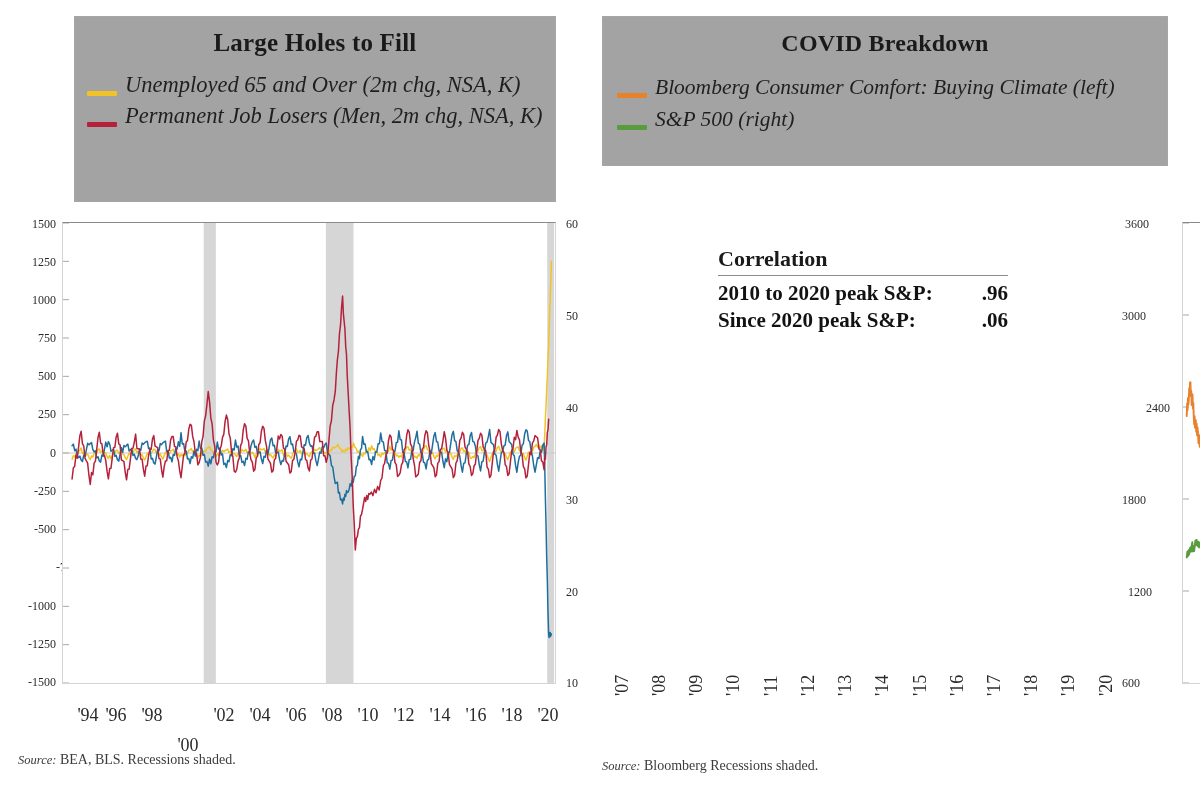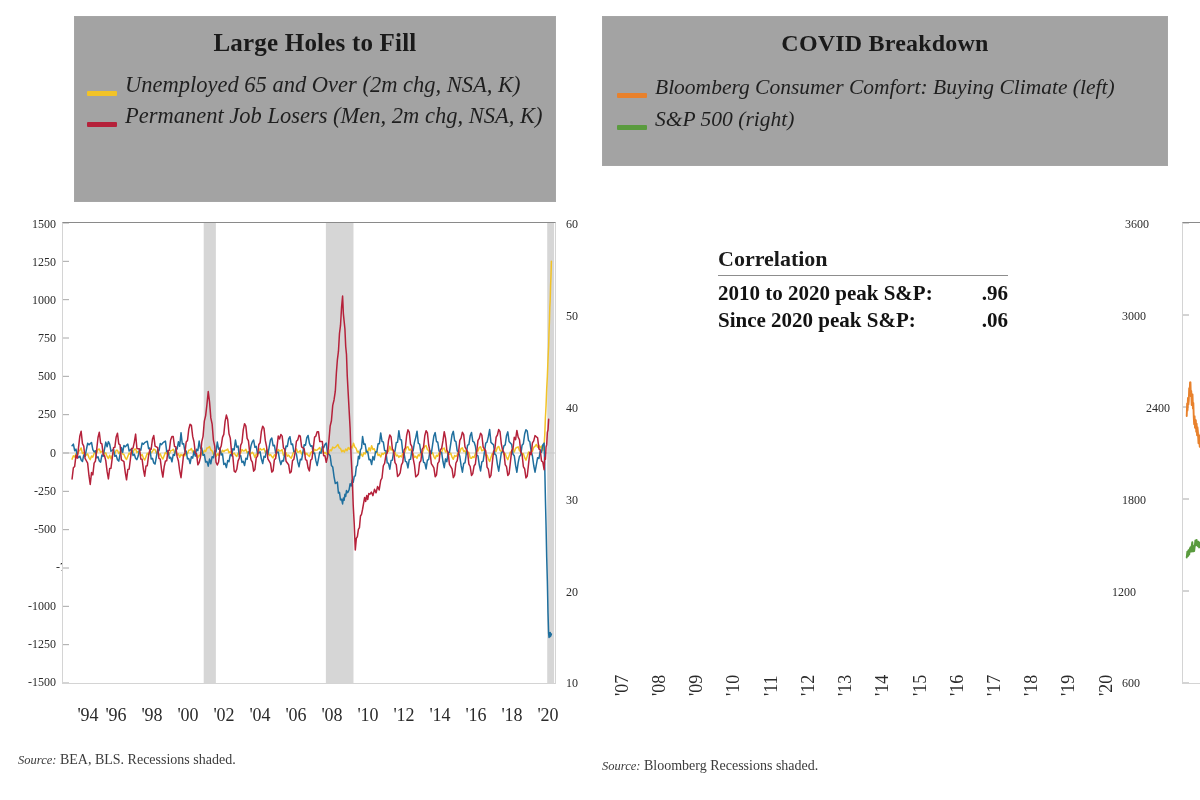--- a/index.html
+++ b/index.html
@@ -123,21 +123,21 @@
         <path d="M9.08 236.12 L10.37 232.72 L11.67 234.05 L12.97 230.65 L14.26 231.98 L15.56 228.59 L16.86 227.21 L18.15 224.93 L19.45 230.59 L20.75 229.49 L22.05 233.12 L23.34 232.02 L24.64 230.93 L25.94 234.55 L27.23 236.60 L28.53 232.98 L29.83 234.09 L31.12 230.48 L32.42 228.89 L33.72 230.00 L35.01 226.38 L36.31 225.91 L37.61 229.53 L38.90 228.44 L40.20 227.34 L41.50 230.97 L42.79 229.88 L44.09 233.50 L45.39 235.55 L46.68 232.26 L47.98 235.72 L49.28 232.44 L50.57 229.15 L51.87 230.59 L53.17 227.30 L54.46 227.16 L55.76 230.45 L57.06 229.03 L58.36 227.61 L59.65 230.90 L60.95 231.50 L62.25 234.80 L63.54 236.52 L64.84 233.23 L66.14 229.95 L67.43 231.38 L68.73 228.10 L70.03 229.54 L71.32 226.25 L72.62 226.10 L73.92 229.62 L75.21 228.42 L76.51 229.24 L77.81 232.75 L79.10 231.55 L80.40 235.07 L81.70 237.00 L82.99 233.65 L84.29 230.30 L85.59 231.67 L86.88 228.32 L88.18 229.69 L89.48 228.36 L90.77 226.13 L92.07 226.79 L93.37 230.16 L94.67 228.80 L95.96 232.16 L97.26 230.80 L98.56 234.17 L99.85 235.95 L101.15 232.66 L102.45 229.38 L103.74 230.81 L105.04 229.55 L106.34 230.99 L107.63 227.70 L108.93 227.56 L110.23 226.31 L111.52 229.78 L112.82 228.53 L114.12 232.01 L115.41 230.76 L116.71 234.23 L118.01 231.40 L119.30 232.73 L120.60 231.36 L121.90 232.69 L123.19 229.29 L124.49 230.62 L125.79 227.22 L127.08 226.97 L128.38 225.59 L129.68 228.93 L130.98 227.55 L132.27 230.89 L133.57 231.53 L134.87 234.88 L136.16 231.92 L137.46 233.13 L138.76 229.63 L140.05 230.85 L141.35 227.34 L142.65 228.56 L143.94 225.05 L145.24 224.69 L146.54 223.48 L147.83 227.00 L149.13 227.82 L150.43 231.34 L151.72 230.13 L153.02 233.65 L154.32 230.86 L155.61 232.30 L156.91 229.01 L158.21 230.45 L159.50 227.17 L160.80 228.60 L162.10 227.34 L163.39 227.19 L164.69 226.10 L165.99 229.73 L167.29 228.63 L168.58 232.26 L169.88 231.16 L171.18 230.07 L172.47 232.11 L173.77 233.44 L175.07 230.04 L176.36 231.37 L177.66 230.00 L178.96 226.60 L180.25 227.93 L181.55 227.68 L182.85 226.36 L184.14 229.77 L185.44 228.46 L186.74 231.86 L188.03 230.55 L189.33 229.23 L190.63 231.06 L191.92 234.41 L193.22 231.02 L194.52 232.34 L195.81 228.95 L197.11 225.55 L198.41 226.88 L199.70 226.62 L201.00 225.53 L202.30 229.16 L203.60 228.06 L204.89 226.97 L206.19 232.62 L207.49 231.52 L208.78 233.57 L210.08 235.00 L211.38 231.72 L212.67 233.15 L213.97 229.87 L215.27 226.58 L216.56 228.02 L217.86 227.87 L219.16 226.67 L220.45 232.21 L221.75 231.00 L223.05 229.80 L224.34 233.32 L225.64 232.11 L226.94 234.05 L228.23 235.27 L229.53 231.76 L230.83 228.26 L232.12 229.47 L233.42 225.97 L234.72 229.21 L236.01 228.85 L237.31 227.53 L238.61 230.94 L239.91 229.62 L241.20 228.31 L242.50 231.72 L243.80 230.40 L245.09 232.23 L246.39 233.45 L247.69 229.94 L248.98 228.46 L250.28 229.68 L251.58 226.17 L252.87 227.39 L254.17 227.03 L255.47 225.82 L256.76 224.62 L258.06 228.13 L259.36 226.93 L260.65 230.45 L261.95 229.24 L263.25 231.18 L264.54 229.48 L265.84 230.48 L267.14 226.75 L268.43 227.75 L269.73 224.03 L271.03 225.03 L272.32 224.44 L273.62 223.02 L274.92 221.59 L276.22 224.89 L277.51 225.49 L278.81 228.79 L280.11 227.37 L281.40 229.08 L282.70 226.02 L284.00 227.67 L285.29 224.61 L286.59 226.26 L287.89 223.19 L289.18 224.85 L290.48 220.20 L291.78 224.05 L293.07 225.20 L294.37 229.04 L295.67 228.17 L296.96 232.01 L298.26 231.13 L299.56 233.40 L300.85 229.78 L302.15 230.89 L303.45 227.28 L304.74 228.39 L306.04 224.77 L307.34 227.90 L308.63 222.71 L309.93 226.55 L311.23 225.68 L312.53 229.52 L313.82 228.65 L315.12 232.49 L316.42 231.62 L317.71 233.88 L319.01 230.27 L320.31 231.37 L321.60 229.78 L322.90 230.89 L324.20 227.28 L325.49 228.39 L326.79 223.19 L328.09 227.04 L329.38 226.16 L330.68 230.01 L331.98 229.13 L333.27 232.97 L334.57 232.10 L335.87 234.36 L337.16 232.77 L338.46 233.88 L339.76 230.27 L341.05 231.37 L342.35 227.76 L343.65 224.14 L344.94 223.67 L346.24 227.30 L347.54 226.20 L348.84 229.83 L350.13 230.76 L351.43 234.39 L352.73 233.29 L354.02 235.34 L355.32 231.72 L356.62 232.83 L357.91 229.21 L359.21 230.32 L360.51 226.71 L361.80 223.09 L363.10 222.62 L364.40 226.47 L365.69 227.61 L366.99 231.46 L368.29 230.58 L369.58 229.71 L370.88 233.55 L372.18 235.82 L373.47 232.20 L374.77 233.31 L376.07 229.70 L377.36 230.80 L378.66 229.21 L379.96 225.60 L381.25 225.13 L382.55 228.97 L383.85 228.09 L385.14 231.94 L386.44 231.06 L387.74 230.19 L389.04 234.03 L390.33 236.30 L391.63 232.57 L392.93 233.57 L394.22 231.87 L395.52 228.15 L396.82 229.15 L398.11 225.42 L399.41 224.84 L400.71 228.58 L402.00 227.59 L403.30 231.33 L404.60 230.34 L405.89 229.36 L407.19 235.12 L408.49 235.25 L409.78 233.55 L411.08 234.55 L412.38 230.82 L413.67 227.10 L414.97 228.10 L416.27 224.37 L417.56 223.79 L418.86 227.85 L420.16 227.20 L421.45 226.54 L422.75 232.63 L424.05 231.97 L425.35 236.04 L426.64 238.52 L427.94 234.58 L429.24 230.63 L430.53 231.41 L431.83 227.47 L433.13 228.25 L434.42 224.31 L435.72 223.50 L437.02 227.35 L438.31 228.50 L439.61 227.62 L440.91 231.47 L442.20 230.59 L443.50 234.44 L444.80 236.70 L446.09 232.87 L447.39 229.03 L448.69 229.92 L449.98 226.09 L451.28 229.00 L452.58 225.17 L453.87 224.48 L455.17 223.82 L456.47 227.88 L457.76 227.23 L459.06 231.29 L460.36 230.63 L461.66 234.70 L462.95 237.18 L464.25 233.13 L465.55 229.08 L466.84 231.77 L468.14 227.72 L469.44 228.39 L470.73 224.34 L472.03 223.42 L473.33 221.45 L474.62 224.20 L475.92 222.23 L477.22 224.98 L478.51 223.01 L479.81 227.79 L481.11 222.21 L481.76 211.98 L482.40 195.00 L483.05 182.75 L483.70 165.77 L484.35 153.52 L485.00 136.54 L485.65 122.71 L486.03 108.36 L486.42 98.73 L486.81 84.39 L487.20 76.78 L487.59 62.44 L487.98 52.81 L488.37 38.33 " fill="none" stroke="#F2C327" stroke-width="1.5" stroke-linejoin="round" stroke-linecap="round"></path>
         <path d="M9.08 222.68 L10.37 221.11 L11.67 227.71 L12.97 226.14 L14.26 232.74 L15.56 234.67 L16.86 233.11 L18.15 236.97 L19.45 238.52 L20.75 231.92 L22.05 233.48 L23.34 226.88 L24.64 220.27 L25.94 221.83 L27.23 220.65 L28.53 219.53 L29.83 226.56 L31.12 228.93 L32.42 227.80 L33.72 234.83 L35.01 233.71 L36.31 238.01 L37.61 239.13 L38.90 232.09 L40.20 233.20 L41.50 226.16 L42.79 219.12 L44.09 223.74 L45.39 218.63 L46.68 221.11 L47.98 228.25 L49.28 227.23 L50.57 226.22 L51.87 233.36 L53.17 232.34 L54.46 236.75 L55.76 238.09 L57.06 231.27 L58.36 224.44 L59.65 229.28 L60.95 222.46 L62.25 223.79 L63.54 222.40 L64.84 221.16 L66.14 228.08 L67.43 226.85 L68.73 225.61 L70.03 232.54 L71.32 231.30 L72.62 235.49 L73.92 236.61 L75.21 233.06 L76.51 226.02 L77.81 227.14 L79.10 220.10 L80.40 221.22 L81.70 219.60 L82.99 218.92 L84.29 218.23 L85.59 225.70 L86.88 225.01 L88.18 235.98 L89.48 235.29 L90.77 240.03 L92.07 241.04 L93.37 233.89 L94.67 226.74 L95.96 227.75 L97.26 220.60 L98.56 221.60 L99.85 219.88 L101.15 218.97 L102.45 218.07 L103.74 228.81 L105.04 227.91 L106.34 235.16 L107.63 234.25 L108.93 238.77 L110.23 231.51 L111.52 232.41 L112.82 225.15 L114.12 226.05 L115.41 218.79 L116.71 223.18 L118.01 209.70 L119.30 220.99 L120.60 220.63 L121.90 228.43 L123.19 228.07 L124.49 235.87 L125.79 235.51 L127.08 240.58 L128.38 233.76 L129.68 235.09 L130.98 228.27 L132.27 233.11 L133.57 226.28 L134.87 227.62 L136.16 218.07 L137.46 225.54 L138.76 224.85 L140.05 232.32 L141.35 231.63 L142.65 239.10 L143.94 238.41 L145.24 243.15 L146.54 236.11 L147.83 240.73 L149.13 233.69 L150.43 234.80 L151.72 227.76 L153.02 228.88 L154.32 219.11 L155.61 226.14 L156.91 225.01 L158.21 232.05 L159.50 230.92 L160.80 241.45 L162.10 240.32 L163.39 244.62 L164.69 237.58 L165.99 238.70 L167.29 231.66 L168.58 232.78 L169.88 225.74 L171.18 226.86 L172.47 217.08 L173.77 224.12 L175.07 222.99 L176.36 233.52 L177.66 232.39 L178.96 239.42 L180.25 238.30 L181.55 242.60 L182.85 235.34 L184.14 236.24 L185.44 228.98 L186.74 229.88 L188.03 222.62 L189.33 218.85 L190.63 217.02 L191.92 224.27 L193.22 223.36 L194.52 230.62 L195.81 229.71 L197.11 228.80 L198.41 236.05 L199.70 240.57 L201.00 233.31 L202.30 234.21 L203.60 226.95 L204.89 231.35 L206.19 224.09 L207.49 216.83 L208.78 215.00 L210.08 222.68 L211.38 222.22 L212.67 229.90 L213.97 229.44 L215.27 228.97 L216.56 236.66 L217.86 241.61 L219.16 237.52 L220.45 238.09 L221.75 230.50 L223.05 222.92 L224.34 223.49 L225.64 215.90 L226.94 213.74 L228.23 221.43 L229.53 220.96 L230.83 228.65 L232.12 228.18 L233.42 231.21 L234.72 238.89 L236.01 243.85 L237.31 236.26 L238.61 236.83 L239.91 229.25 L241.20 221.66 L242.50 222.23 L243.80 214.64 L245.09 212.48 L246.39 220.17 L247.69 223.19 L248.98 222.73 L250.28 230.41 L251.58 229.95 L252.87 237.64 L254.17 242.59 L255.47 235.77 L256.76 228.95 L258.06 230.29 L259.36 223.47 L260.65 224.80 L261.95 221.48 L263.25 220.08 L264.54 229.74 L265.84 231.25 L267.14 232.75 L268.43 242.41 L269.73 243.91 L271.03 253.57 L272.32 260.50 L273.36 259.81 L274.40 259.12 L275.44 270.09 L276.47 269.40 L277.51 276.87 L278.55 276.19 L279.59 280.92 L280.36 274.98 L281.14 277.19 L281.92 271.25 L282.70 273.46 L283.48 267.51 L284.26 269.73 L285.03 269.21 L286.07 266.76 L287.11 260.81 L288.15 263.03 L289.18 257.08 L290.22 259.30 L291.26 253.35 L292.30 252.83 L293.33 243.60 L294.37 242.53 L295.41 233.30 L296.44 235.72 L297.48 226.49 L298.52 225.42 L299.56 213.45 L300.85 221.36 L302.15 221.11 L303.45 229.02 L304.74 228.77 L306.04 236.68 L307.34 236.43 L308.63 241.61 L309.93 233.47 L311.23 236.99 L312.53 228.85 L313.82 228.88 L315.12 220.74 L316.42 220.76 L317.71 209.90 L319.01 218.46 L320.31 218.87 L321.60 227.43 L322.90 227.84 L324.20 239.90 L325.49 240.31 L326.79 246.14 L328.09 237.57 L329.38 237.15 L330.68 228.58 L331.98 228.16 L333.27 219.59 L334.57 219.18 L335.87 207.87 L337.16 216.54 L338.46 217.06 L339.76 229.23 L341.05 229.75 L342.35 238.42 L343.65 238.94 L344.94 244.88 L346.24 236.53 L347.54 236.33 L348.84 227.98 L350.13 227.78 L351.43 219.43 L352.73 214.57 L354.02 208.14 L355.32 220.42 L356.62 221.05 L357.91 229.84 L359.21 230.46 L360.51 239.25 L361.80 239.87 L363.10 245.93 L364.40 237.13 L365.69 236.50 L366.99 227.71 L368.29 230.57 L369.58 221.77 L370.88 212.98 L372.18 209.62 L373.47 218.51 L374.77 219.25 L376.07 228.14 L377.36 228.88 L378.66 229.61 L379.96 238.51 L381.25 244.67 L382.55 235.87 L383.85 238.74 L385.14 229.94 L386.44 229.31 L387.74 220.52 L389.04 211.72 L390.33 208.36 L391.63 217.58 L392.93 218.64 L394.22 227.87 L395.52 228.93 L396.82 233.49 L398.11 242.71 L399.41 249.20 L400.71 240.41 L402.00 239.78 L403.30 230.98 L404.60 222.19 L405.89 221.56 L407.19 212.77 L408.49 209.40 L409.78 218.29 L411.08 219.03 L412.38 223.26 L413.67 232.15 L414.97 232.89 L416.27 241.78 L417.56 247.95 L418.86 238.93 L420.16 238.08 L421.45 229.07 L422.75 220.06 L424.05 219.20 L425.35 213.69 L426.64 206.61 L427.94 219.43 L429.24 220.61 L430.53 221.78 L431.83 231.11 L433.13 232.29 L434.42 241.62 L435.72 248.22 L437.02 238.99 L438.31 229.76 L439.61 228.69 L440.91 222.95 L442.20 221.88 L443.50 212.65 L444.80 208.84 L446.09 218.50 L447.39 220.01 L448.69 221.51 L449.98 231.17 L451.28 232.67 L452.58 242.33 L453.87 249.26 L455.17 239.59 L456.47 233.42 L457.76 231.91 L459.06 222.24 L460.36 220.73 L461.66 211.06 L462.95 206.82 L464.25 208.10 L465.55 217.54 L466.84 218.83 L468.14 228.27 L469.44 233.05 L470.73 242.49 L472.03 249.20 L473.33 241.94 L474.62 234.68 L475.92 235.58 L477.22 228.32 L478.51 229.22 L479.81 221.96 L481.11 220.13 L481.76 243.75 L482.40 275.54 L483.05 302.66 L483.70 334.44 L484.35 358.07 L485.00 389.85 L485.65 410.75 L486.03 414.49 L486.42 410.08 L486.81 413.83 L487.20 409.42 L487.59 413.16 L487.98 412.25 L488.37 410.93 " fill="none" stroke="#1F6F9E" stroke-width="1.5" stroke-linejoin="round" stroke-linecap="round"></path>
         <path d="M9.08 255.91 L10.37 244.74 L11.67 243.46 L12.97 232.29 L14.26 235.24 L15.56 224.08 L16.86 212.92 L18.15 208.32 L19.45 220.61 L20.75 223.03 L22.05 235.33 L23.34 237.75 L24.64 240.16 L25.94 252.46 L27.23 261.44 L28.53 249.62 L29.83 251.91 L31.12 240.09 L32.42 238.15 L33.72 226.33 L35.01 214.51 L36.31 209.26 L37.61 220.02 L38.90 220.90 L40.20 231.66 L41.50 232.55 L42.79 237.67 L44.09 248.43 L45.39 255.88 L46.68 245.59 L47.98 245.18 L49.28 234.90 L50.57 224.61 L51.87 224.20 L53.17 213.91 L54.46 210.20 L55.76 220.96 L57.06 221.84 L58.36 236.83 L59.65 237.72 L60.95 238.60 L62.25 249.37 L63.54 256.82 L64.84 246.53 L66.14 246.12 L67.43 235.83 L68.73 225.55 L70.03 225.14 L71.32 219.08 L72.62 211.13 L73.92 225.47 L75.21 225.70 L76.51 225.93 L77.81 236.03 L79.10 236.26 L80.40 246.36 L81.70 253.16 L82.99 242.98 L84.29 242.68 L85.59 232.50 L86.88 226.56 L88.18 226.26 L89.48 216.08 L90.77 212.47 L92.07 223.12 L93.37 223.90 L94.67 224.67 L95.96 235.32 L97.26 236.10 L98.56 246.75 L99.85 254.09 L101.15 243.92 L102.45 237.97 L103.74 237.67 L105.04 227.49 L106.34 227.19 L107.63 217.02 L108.93 213.41 L110.23 213.53 L111.52 223.52 L112.82 223.64 L114.12 233.63 L115.41 237.98 L116.71 247.98 L118.01 254.66 L119.30 243.28 L120.60 231.90 L121.90 230.39 L123.19 219.01 L124.49 217.51 L125.79 206.13 L127.08 201.31 L128.38 202.42 L129.68 213.40 L130.98 218.73 L132.27 229.71 L133.57 230.82 L134.87 241.80 L136.16 239.59 L137.46 234.14 L138.76 218.82 L140.05 213.37 L141.35 198.05 L142.65 192.60 L143.94 181.50 L145.24 168.52 L146.54 178.89 L147.83 194.91 L149.13 201.05 L150.43 217.07 L151.72 223.21 L153.02 239.23 L154.32 242.06 L155.61 239.02 L156.91 226.11 L158.21 223.07 L159.50 214.39 L160.80 211.35 L162.10 198.43 L163.39 192.09 L164.69 196.48 L165.99 210.74 L167.29 215.13 L168.58 229.40 L169.88 233.79 L171.18 248.05 L172.47 249.13 L173.77 246.31 L175.07 237.85 L176.36 235.03 L177.66 222.33 L178.96 219.51 L180.25 206.82 L181.55 200.69 L182.85 203.11 L184.14 215.40 L185.44 217.82 L186.74 230.12 L188.03 236.77 L189.33 239.18 L190.63 248.17 L191.92 246.45 L193.22 234.85 L194.52 233.12 L195.81 221.52 L197.11 219.79 L198.41 208.19 L199.70 203.16 L201.00 205.36 L202.30 217.44 L203.60 223.87 L204.89 235.94 L206.19 238.14 L207.49 240.34 L208.78 249.11 L210.08 247.82 L211.38 236.66 L212.67 235.37 L213.97 224.21 L215.27 213.05 L216.56 215.99 L217.86 211.40 L219.16 213.16 L220.45 224.80 L221.75 226.56 L223.05 238.19 L224.34 239.96 L225.64 241.72 L226.94 250.05 L228.23 248.76 L229.53 237.60 L230.83 236.31 L232.12 229.38 L233.42 218.22 L234.72 216.93 L236.01 212.33 L237.31 213.22 L238.61 223.98 L239.91 224.87 L241.20 225.75 L242.50 236.51 L243.80 237.40 L245.09 244.85 L246.39 248.01 L247.69 237.07 L248.98 236.00 L250.28 225.06 L251.58 214.12 L252.87 213.05 L254.17 208.67 L255.47 208.68 L256.76 218.57 L258.06 218.58 L259.36 218.58 L260.65 232.70 L261.95 232.71 L263.25 239.29 L264.54 233.84 L265.84 218.51 L267.14 203.19 L268.43 197.74 L269.73 182.42 L271.03 176.97 L272.32 168.21 L273.36 150.26 L274.40 136.54 L275.44 128.46 L276.47 110.51 L277.51 102.43 L278.55 84.48 L279.59 73.09 L280.36 90.64 L281.14 98.32 L281.92 105.99 L282.70 123.54 L283.48 131.22 L284.26 153.00 L285.03 167.25 L286.07 186.31 L287.11 205.38 L288.15 234.32 L289.18 253.39 L290.22 282.33 L291.26 301.40 L292.30 327.03 L293.33 315.43 L294.37 313.70 L295.41 306.34 L296.44 304.61 L297.48 293.01 L298.52 291.28 L299.56 286.25 L300.59 280.35 L301.63 274.44 L302.67 278.41 L303.71 272.51 L304.74 276.48 L305.78 270.57 L306.82 271.23 L308.38 269.12 L309.93 272.65 L311.49 266.31 L313.04 269.84 L314.60 263.50 L316.16 267.03 L317.71 257.38 L319.01 255.00 L320.31 242.74 L321.60 240.36 L322.90 232.33 L324.20 229.95 L325.49 217.69 L326.79 212.00 L328.09 213.98 L329.38 225.84 L330.68 227.82 L331.98 239.68 L333.27 241.66 L334.57 253.51 L335.87 252.18 L337.16 249.80 L338.46 241.78 L339.76 239.39 L341.05 227.14 L342.35 224.75 L343.65 212.50 L344.94 206.81 L346.24 209.01 L347.54 221.08 L348.84 223.28 L350.13 235.36 L351.43 241.79 L352.73 253.86 L354.02 252.75 L355.32 251.03 L356.62 239.43 L357.91 237.70 L359.21 226.10 L360.51 224.38 L361.80 212.78 L363.10 207.74 L364.40 209.94 L365.69 222.02 L366.99 228.45 L368.29 240.53 L369.58 242.73 L370.88 244.93 L372.18 253.69 L373.47 251.97 L374.77 240.37 L376.07 238.64 L377.36 227.04 L378.66 225.32 L379.96 217.95 L381.25 208.68 L382.55 215.11 L383.85 227.19 L385.14 229.39 L386.44 241.46 L387.74 243.66 L389.04 245.86 L390.33 254.63 L391.63 252.25 L392.93 239.99 L394.22 237.61 L395.52 229.58 L396.82 217.33 L398.11 214.94 L399.41 209.25 L400.71 211.67 L402.00 223.96 L403.30 226.38 L404.60 228.80 L405.89 241.10 L407.19 243.52 L408.49 252.50 L409.78 250.56 L411.08 242.97 L412.38 241.02 L413.67 229.21 L414.97 217.39 L416.27 215.44 L417.56 210.19 L418.86 212.17 L420.16 224.03 L421.45 226.01 L422.75 227.99 L424.05 244.08 L425.35 246.06 L426.64 254.60 L427.94 252.44 L429.24 240.40 L430.53 228.36 L431.83 226.20 L433.13 214.16 L434.42 212.00 L435.72 206.53 L437.02 208.73 L438.31 220.80 L439.61 227.23 L440.91 229.43 L442.20 241.51 L443.50 243.71 L444.80 252.47 L446.09 250.75 L447.39 239.15 L448.69 227.55 L449.98 225.82 L451.28 214.22 L452.58 216.73 L453.87 207.47 L455.17 214.12 L456.47 216.53 L457.76 228.83 L459.06 231.25 L460.36 243.54 L461.66 245.96 L462.95 254.95 L464.25 253.00 L465.55 241.18 L466.84 229.36 L468.14 231.65 L469.44 219.83 L470.73 217.89 L472.03 212.63 L473.33 213.74 L474.62 214.84 L475.92 225.82 L477.22 226.93 L478.51 237.91 L479.81 239.01 L481.11 246.68 L481.76 234.43 L482.40 236.28 L483.05 224.02 L483.70 221.64 L484.35 209.38 L485.00 207.00 L485.65 196.27 " fill="none" stroke="#B5213A" stroke-width="1.5" stroke-linejoin="round" stroke-linecap="round"></path>
       </svg>
   </div>
 
   <div>
     <div class="xtick" style="left:88px; top:706px;">'94</div>
     <div class="xtick" style="left:116px;top:706px;">'96</div>
     <div class="xtick" style="left:152px;top:706px;">'98</div>
-    <div class="xtick" style="left:188px;top:706px;">'00</div>
+    <div class="xtick" style="left:188px;top:736px;">'00</div>
     <div class="xtick" style="left:224px;top:706px;">'02</div>
     <div class="xtick" style="left:260px;top:706px;">'04</div>
     <div class="xtick" style="left:296px;top:706px;">'06</div>
     <div class="xtick" style="left:332px;top:706px;">'08</div>
     <div class="xtick" style="left:368px;top:706px;">'10</div>
     <div class="xtick" style="left:404px;top:706px;">'12</div>
     <div class="xtick" style="left:440px;top:706px;">'14</div>
     <div class="xtick" style="left:476px;top:706px;">'16</div>
     <div class="xtick" style="left:512px;top:706px;">'18</div>
     <div class="xtick" style="left:548px;top:706px;">'20</div>
@@ -170,21 +170,21 @@
     <div class="ytick ytick-left" style="top:500px;width:38px;left:-40px;">30</div>
     <div class="ytick ytick-left" style="top:592px;width:38px;left:-40px;">20</div>
     <div class="ytick ytick-left" style="top:683px;width:38px;left:-40px;">10</div>
   </div>
 
   <div>
     <div class="ytick ytick-rightaxis" style="top:224px;width:60px;left:512px;margin-left:33px;">3600</div>
     <div class="ytick ytick-rightaxis" style="top:316px;width:60px;left:542px;">3000</div>
     <div class="ytick ytick-rightaxis" style="top:408px;width:60px;left:542px;margin-left:24px;">2400</div>
     <div class="ytick ytick-rightaxis" style="top:500px;width:60px;left:542px;">1800</div>
-    <div class="ytick ytick-rightaxis" style="top:592px;width:60px;left:532px;">1200</div>
+    <div class="ytick ytick-rightaxis" style="top:592px;width:60px;left:548px;">1200</div>
     <div class="ytick ytick-rightaxis" style="top:683px;width:60px;left:542px;">600</div>
   </div>
 
   <div class="plot" id="plot-right">
     <svg id="svg-right" width="510" height="460" viewBox="0 0 510 460">
         <rect x="40.20437956204162" y="0" width="56.583941605839485" height="460" fill="#d6d6d6"></rect>
         <rect x="493.9927007299329" y="0" width="14.145985401455619" height="460" fill="#d6d6d6"></rect>
         <line x1="0" y1="0" x2="6" y2="0" stroke="#a8a8a8" stroke-width="1"></line>
         <line x1="504" y1="0" x2="510" y2="0" stroke="#a8a8a8" stroke-width="1"></line>
         <line x1="0" y1="92" x2="6" y2="92" stroke="#a8a8a8" stroke-width="1"></line>

